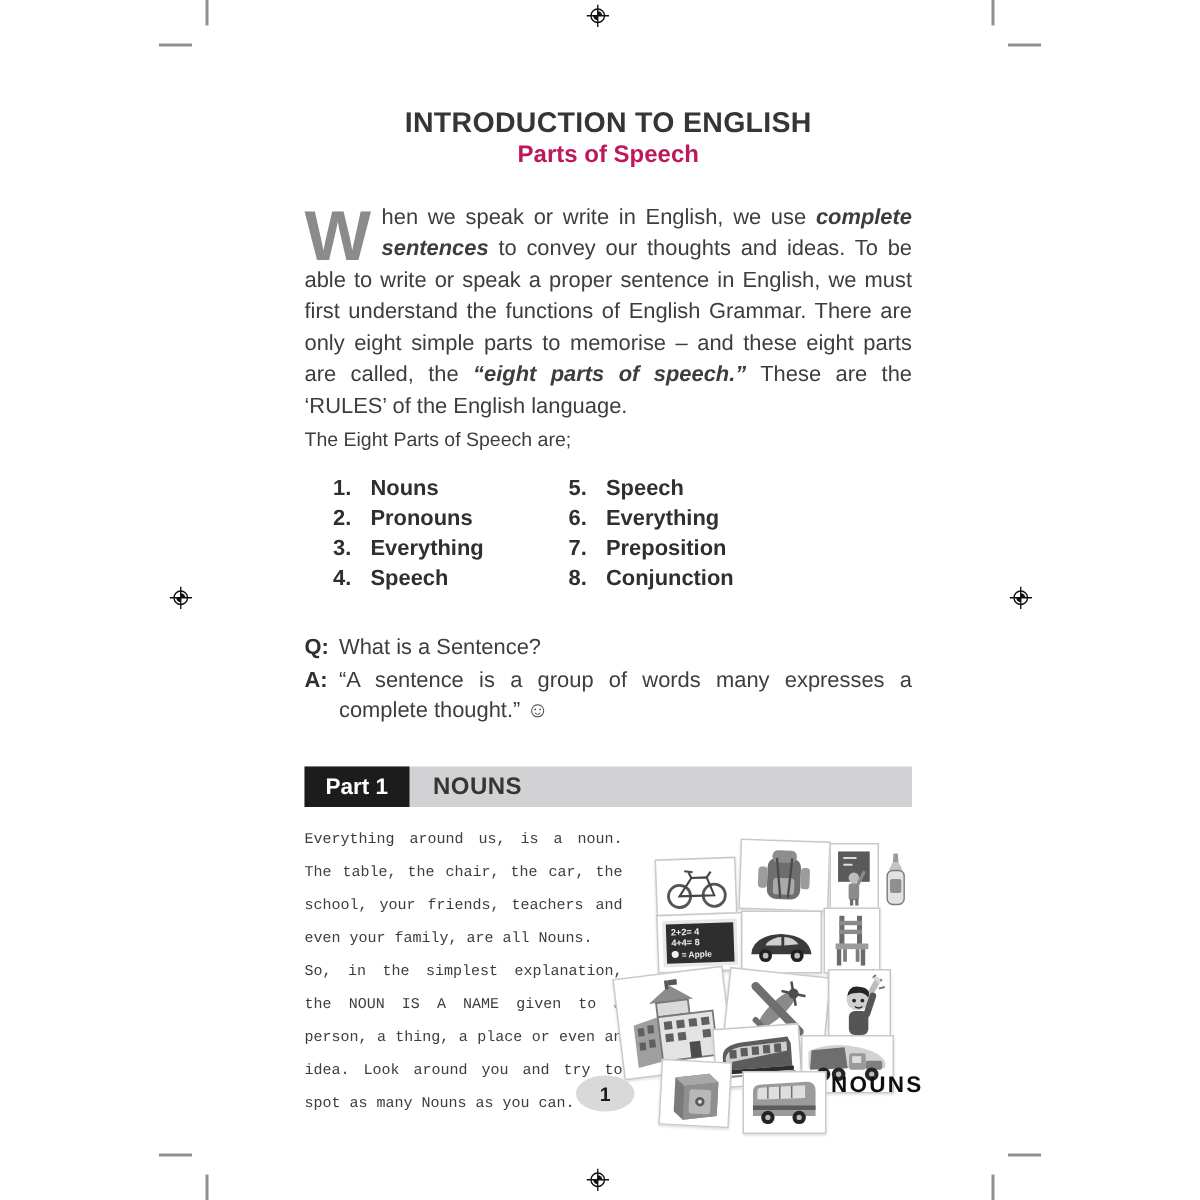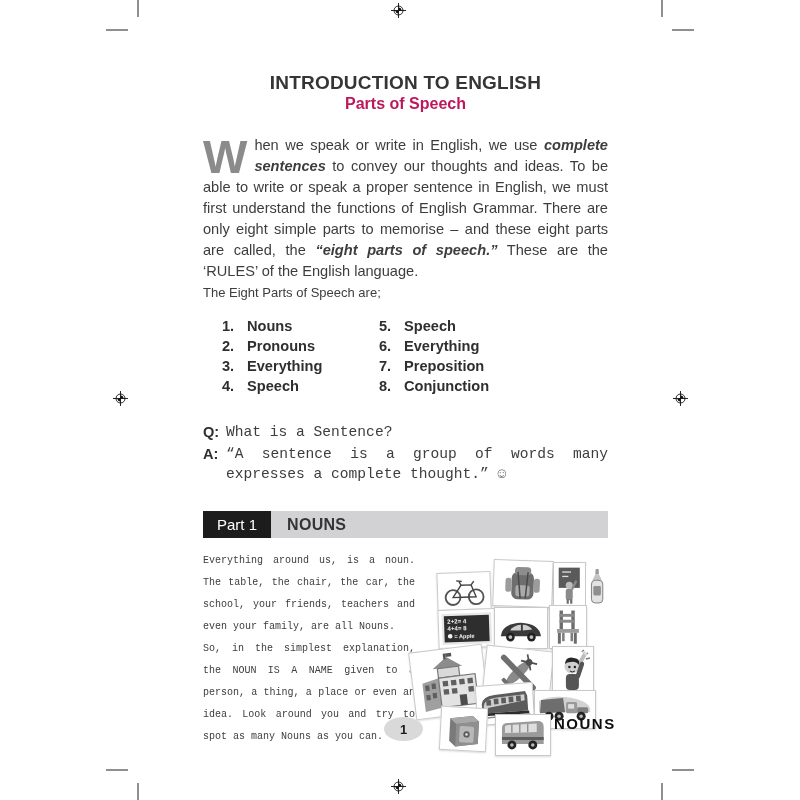--- a/index.html
+++ b/index.html
@@ -26,24 +26,24 @@
 
   .parts-list{display:flex;margin:13px 0 0 19px;font-weight:bold;font-size:14.6px;color:#2f2f2f;}
   .pcol{width:157px;}
   .pcol + .pcol{width:auto;}
   .pitem{display:flex;line-height:20px;}
   .pnum{width:25px;}
 
   .qa{margin-top:26px;font-size:14.6px;line-height:20.5px;}
   .qa-row{display:flex;margin-bottom:1px;}
   .qa-label{font-weight:bold;width:23px;flex:none;color:#2f2f2f;}
-  .qa-text{text-align:justify;font-family:Liberation Mono, monospace;}
+  .qa-text{text-align:justify;}
 
   .part-bar{margin-top:26px;height:27px;display:flex;align-items:center;}
-  .part-chip{height:27px;line-height:27px;padding:0 14px;font-size:15px;font-weight:normal;}
+  .part-chip{height:27px;line-height:27px;padding:0 14px;font-size:15px;font-weight:bold;}
   .part-rest{flex:1;height:27px;line-height:27px;padding-left:16px;font-weight:bold;
              font-size:16px;color:#353535;letter-spacing:.3px;}
 
   .nouns-sec{position:relative;margin-top:12px;height:222px;}
   .nouns-text{width:212px;font-size:10px;line-height:22px;text-align:justify;font-family:Liberation Mono, monospace;}
   .nouns-text p{margin:0;}
 
   .collage{position:absolute;left:207px;top:2px;width:238px;height:212px;}
   .tile{position:absolute;background:#fff;border:1px solid #c9c9c9;
         box-shadow:0 1px 2px rgba(0,0,0,.15);display:flex;align-items:center;

